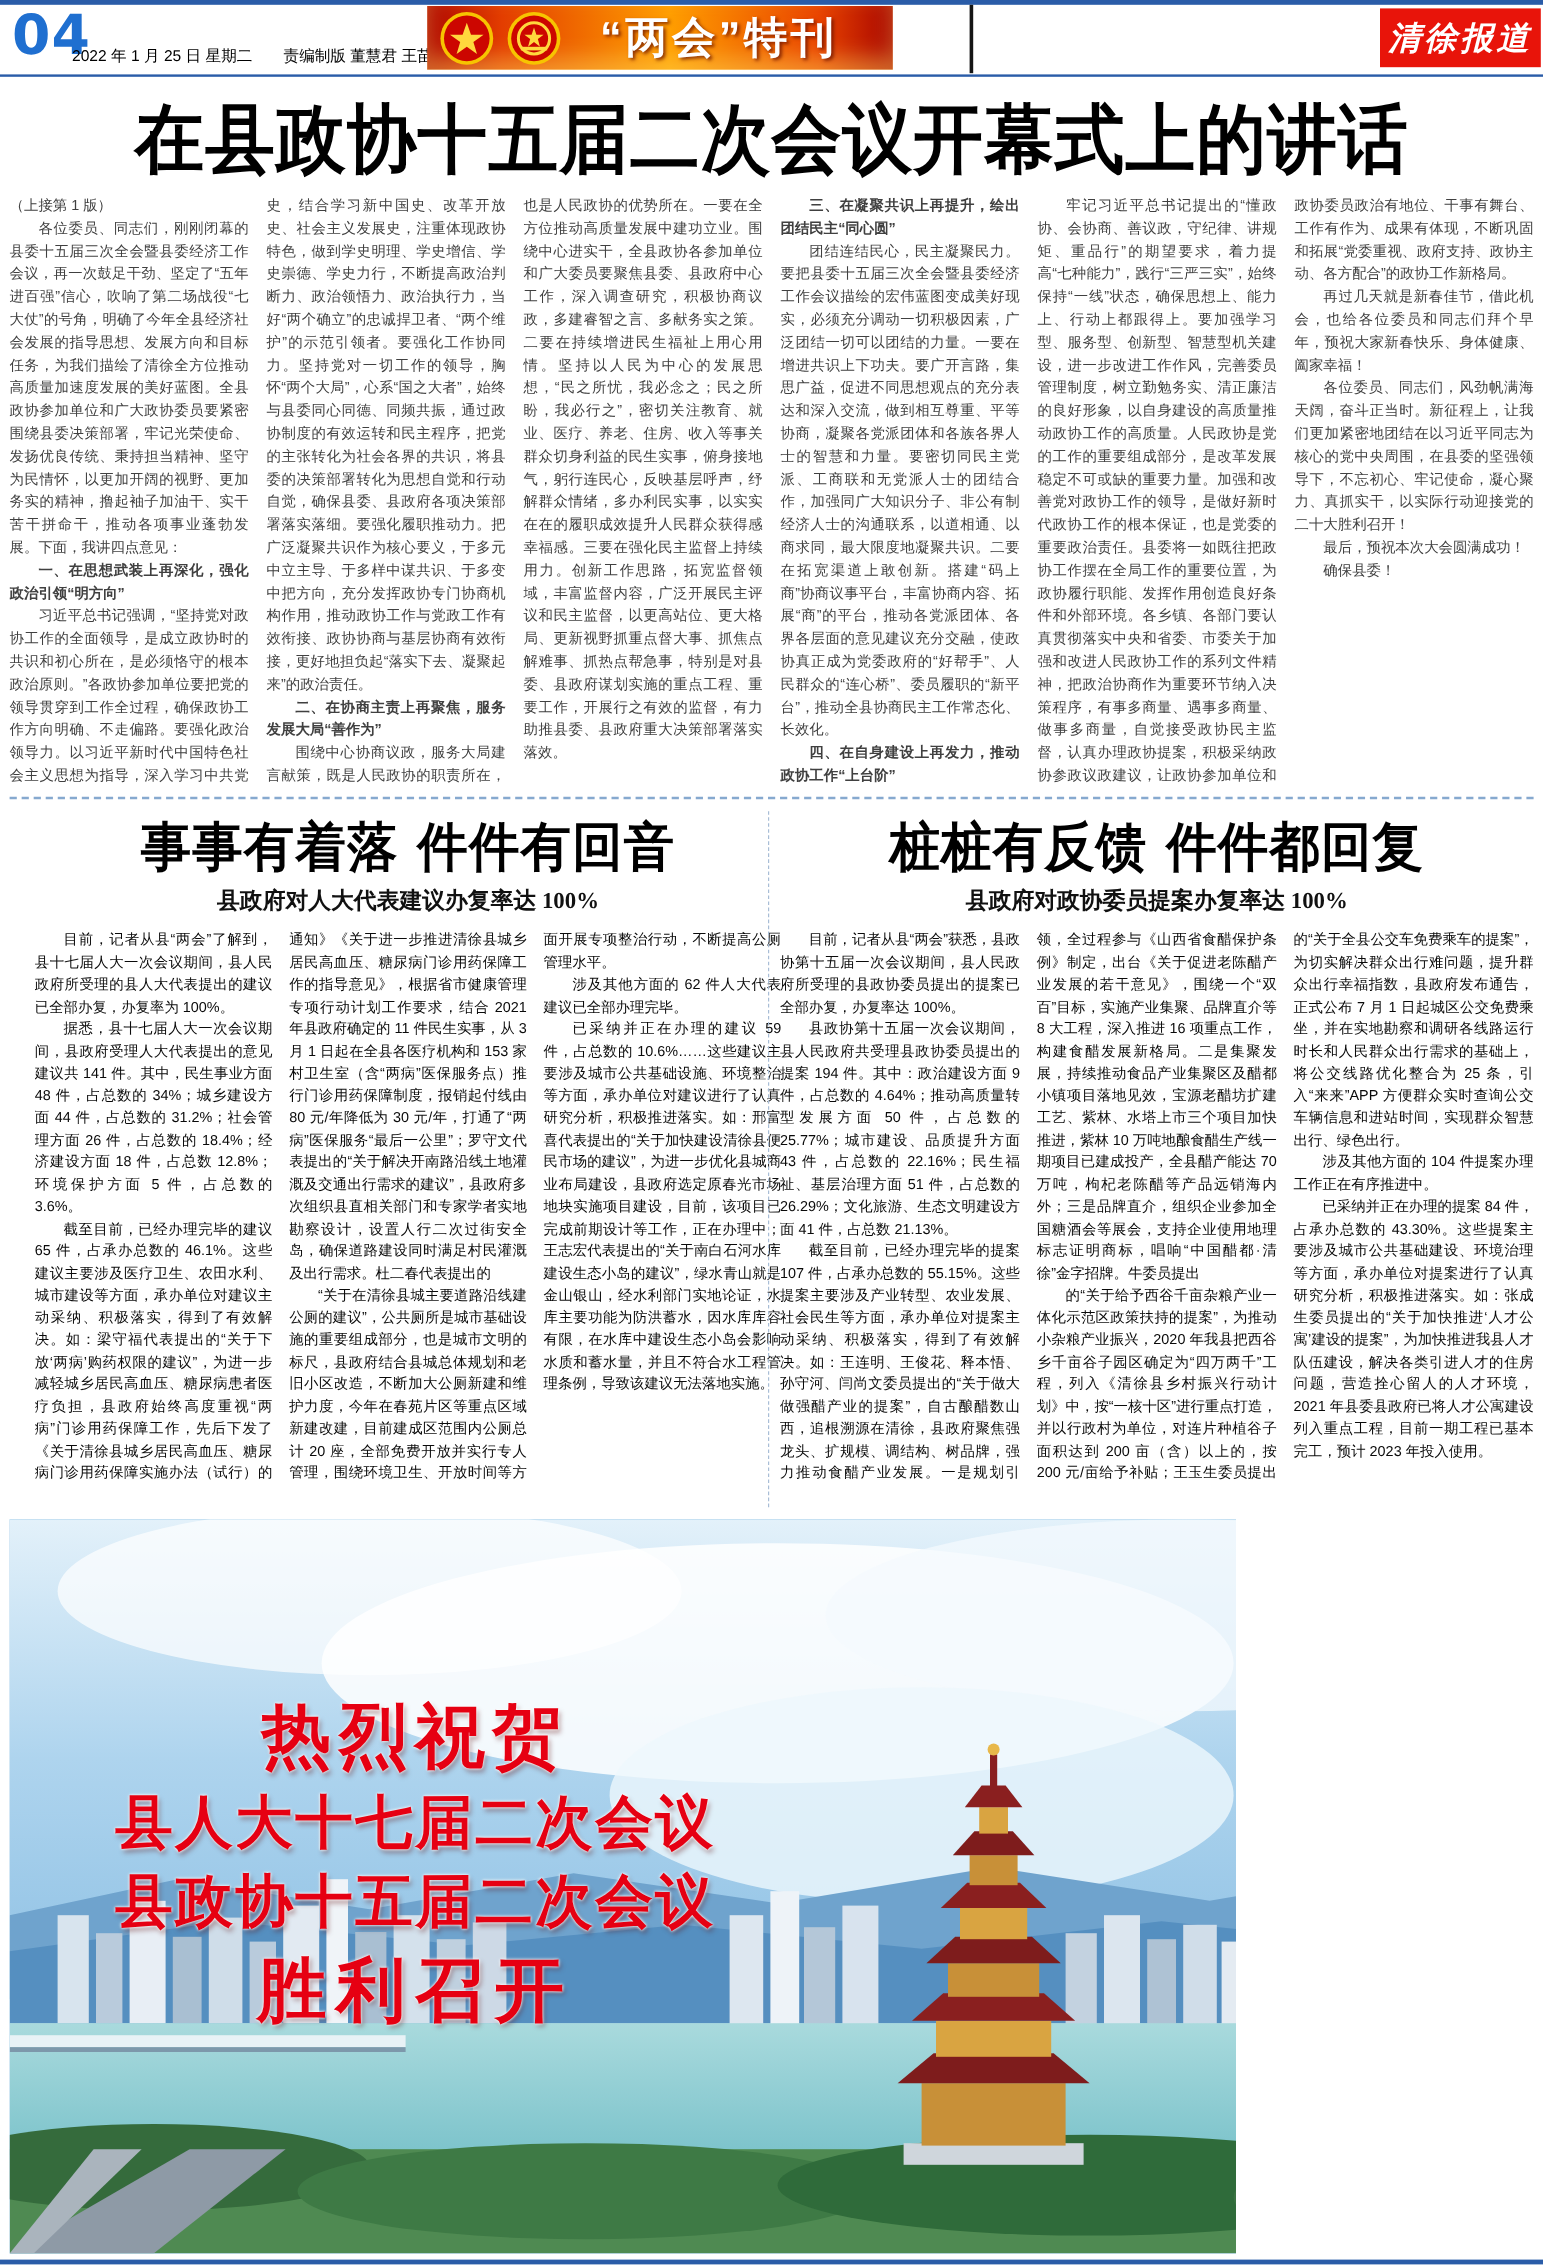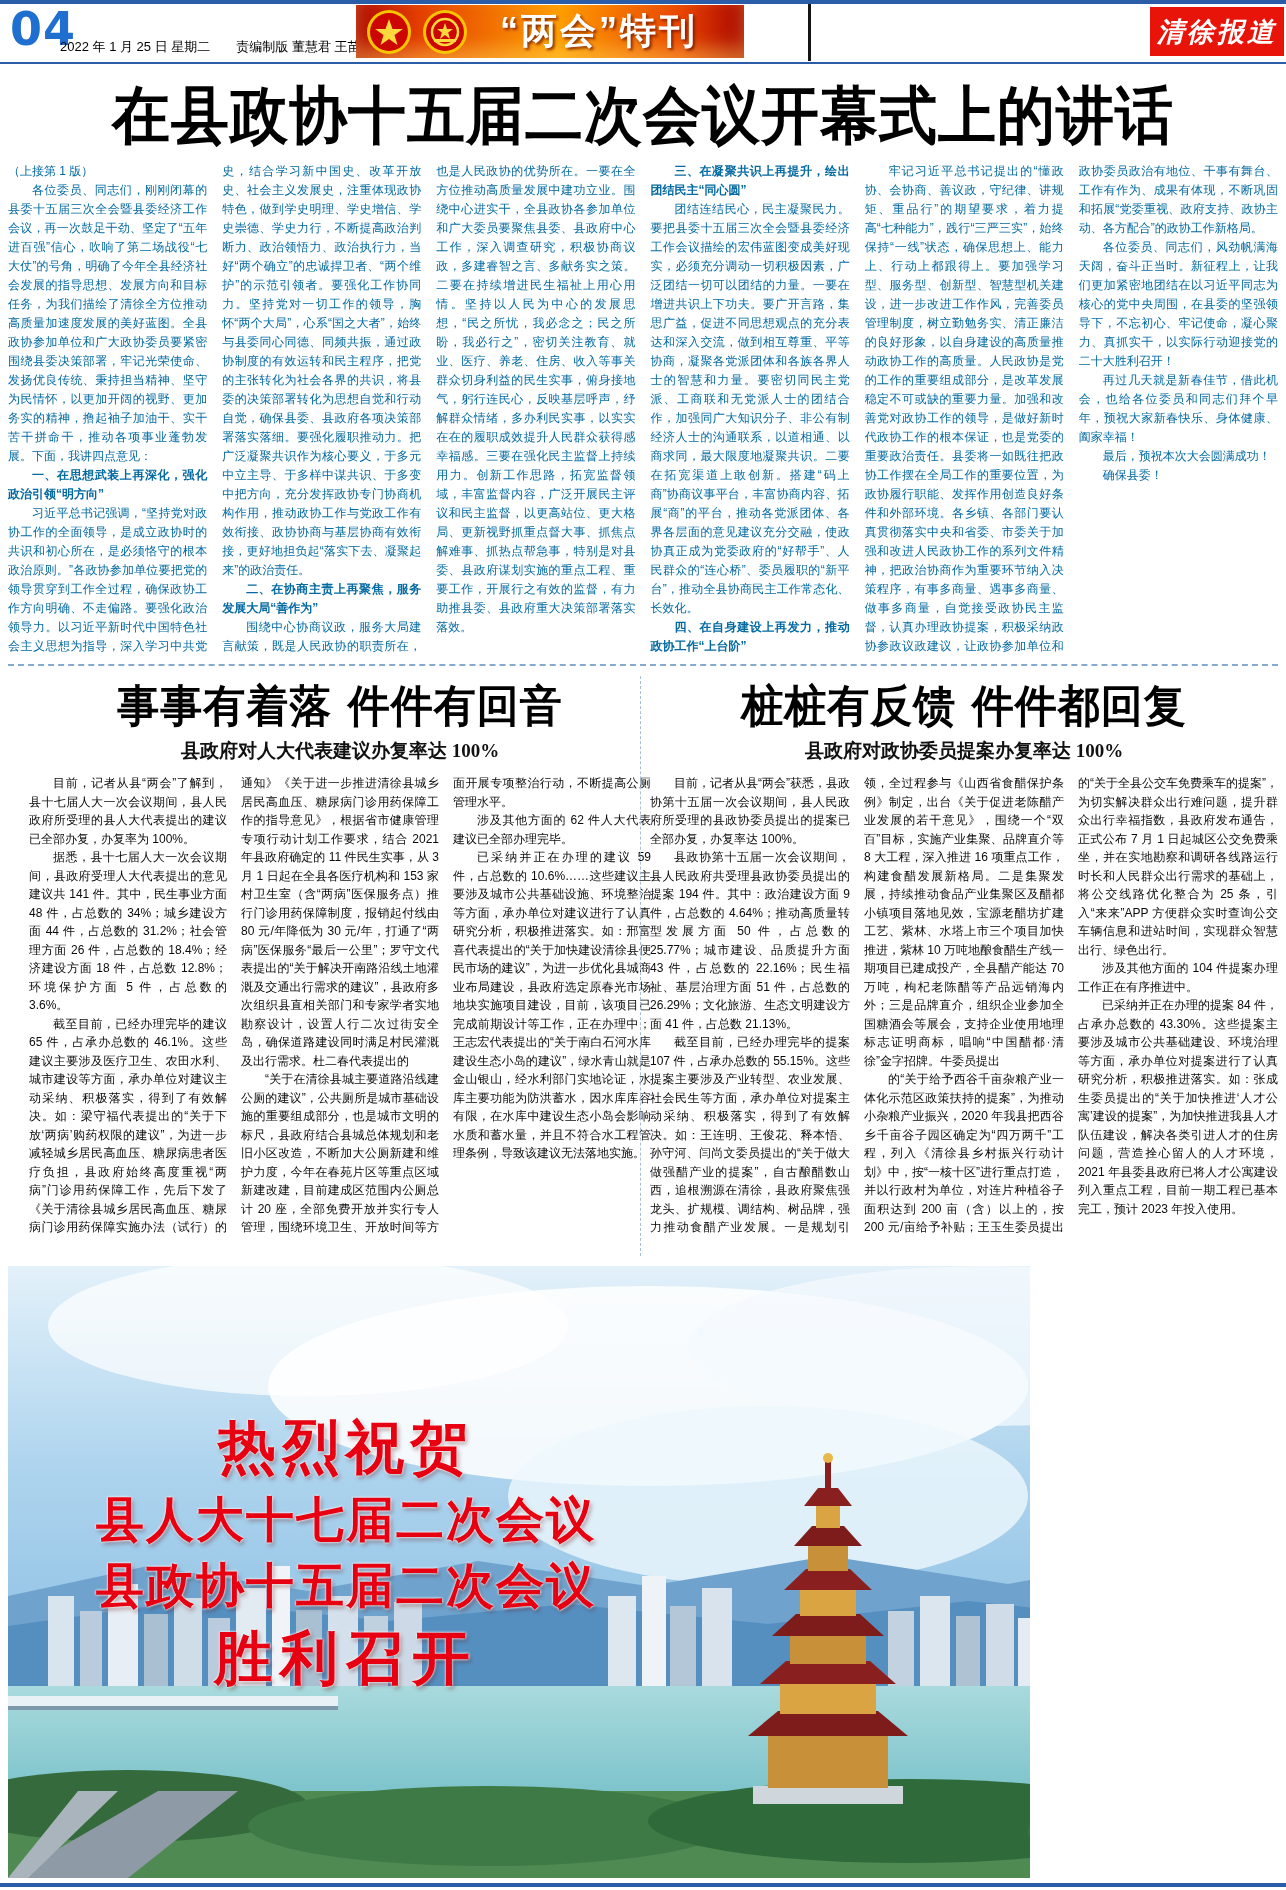--- a/index.html
+++ b/index.html
@@ -28,21 +28,21 @@
             font-family:"DejaVu Serif","Liberation Serif",serif;white-space:nowrap;}
 
   
   .main-headline{position:absolute;left:0;top:66px;width:1286px;height:92px;text-align:center;
       font-size:58px;font-weight:900;letter-spacing:1px;line-height:92px;color:#000;
       font-family:"DejaVu Sans",sans-serif;white-space:nowrap;transform:scaleY(1.08);transform-origin:top;}
 
   
   .main-article{position:absolute;left:8px;top:162px;width:1270px;height:497px;overflow:hidden;
       column-count:6;column-gap:15px;column-fill:auto;
-      font-size:12px;line-height:19px;text-align:justify;color:#0369a1;}
+      font-size:12px;line-height:19px;text-align:justify;color:#404040;}
   .main-article p, .sub-body p{margin:0;text-indent:2em;}
   .main-article .subhead, .sub-body .subhead{font-weight:bold;}
   .main-article .noindent{text-indent:0;}
 
   .sep1{position:absolute;left:8px;top:664px;width:1270px;border-top:2px dashed #86a9cf;}
 
   
   .sub{position:absolute;top:672px;height:588px;overflow:hidden;}
   .sub-left{left:8px;width:622px;margin-left:21px;}
   .sub-right{left:650px;width:628px;}
@@ -106,22 +106,22 @@
       <p class="noindent">（上接第 1 版）</p>
       <p>各位委员、同志们，刚刚闭幕的县委十五届三次全会暨县委经济工作会议，再一次鼓足干劲、坚定了“五年进百强”信心，吹响了第二场战役“七大仗”的号角，明确了今年全县经济社会发展的指导思想、发展方向和目标任务，为我们描绘了清徐全方位推动高质量加速度发展的美好蓝图。全县政协参加单位和广大政协委员要紧密围绕县委决策部署，牢记光荣使命、发扬优良传统、秉持担当精神、坚守为民情怀，以更加开阔的视野、更加务实的精神，撸起袖子加油干、实干苦干拼命干，推动各项事业蓬勃发展。下面，我讲四点意见：</p>
       <p class="subhead">一、在思想武装上再深化，强化政治引领“明方向”</p>
       <p>习近平总书记强调，“坚持党对政协工作的全面领导，是成立政协时的共识和初心所在，是必须恪守的根本政治原则。”各政协参加单位要把党的领导贯穿到工作全过程，确保政协工作方向明确、不走偏路。要强化政治领导力。以习近平新时代中国特色社会主义思想为指导，深入学习中共党史，结合学习新中国史、改革开放史、社会主义发展史，注重体现政协特色，做到学史明理、学史增信、学史崇德、学史力行，不断提高政治判断力、政治领悟力、政治执行力，当好“两个确立”的忠诚捍卫者、“两个维护”的示范引领者。要强化工作协同力。坚持党对一切工作的领导，胸怀“两个大局”，心系“国之大者”，始终与县委同心同德、同频共振，通过政协制度的有效运转和民主程序，把党的主张转化为社会各界的共识，将县委的决策部署转化为思想自觉和行动自觉，确保县委、县政府各项决策部署落实落细。要强化履职推动力。把广泛凝聚共识作为核心要义，于多元中立主导、于多样中谋共识、于多变中把方向，充分发挥政协专门协商机构作用，推动政协工作与党政工作有效衔接、政协协商与基层协商有效衔接，更好地担负起“落实下去、凝聚起来”的政治责任。</p>
       <p class="subhead">二、在协商主责上再聚焦，服务发展大局“善作为”</p>
       <p>围绕中心协商议政，服务大局建言献策，既是人民政协的职责所在，也是人民政协的优势所在。一要在全方位推动高质量发展中建功立业。围绕中心进实干，全县政协各参加单位和广大委员要聚焦县委、县政府中心工作，深入调查研究，积极协商议政，多建睿智之言、多献务实之策。二要在持续增进民生福祉上用心用情。坚持以人民为中心的发展思想，“民之所忧，我必念之；民之所盼，我必行之”，密切关注教育、就业、医疗、养老、住房、收入等事关群众切身利益的民生实事，俯身接地气，躬行连民心，反映基层呼声，纾解群众情绪，多办利民实事，以实实在在的履职成效提升人民群众获得感幸福感。三要在强化民主监督上持续用力。创新工作思路，拓宽监督领域，丰富监督内容，广泛开展民主评议和民主监督，以更高站位、更大格局、更新视野抓重点督大事、抓焦点解难事、抓热点帮急事，特别是对县委、县政府谋划实施的重点工程、重要工作，开展行之有效的监督，有力助推县委、县政府重大决策部署落实落效。</p>
       <p class="subhead">三、在凝聚共识上再提升，绘出团结民主“同心圆”</p>
       <p>团结连结民心，民主凝聚民力。要把县委十五届三次全会暨县委经济工作会议描绘的宏伟蓝图变成美好现实，必须充分调动一切积极因素，广泛团结一切可以团结的力量。一要在增进共识上下功夫。要广开言路，集思广益，促进不同思想观点的充分表达和深入交流，做到相互尊重、平等协商，凝聚各党派团体和各族各界人士的智慧和力量。要密切同民主党派、工商联和无党派人士的团结合作，加强同广大知识分子、非公有制经济人士的沟通联系，以道相通、以商求同，最大限度地凝聚共识。二要在拓宽渠道上敢创新。搭建“码上商”协商议事平台，丰富协商内容、拓展“商”的平台，推动各党派团体、各界各层面的意见建议充分交融，使政协真正成为党委政府的“好帮手”、人民群众的“连心桥”、委员履职的“新平台”，推动全县协商民主工作常态化、长效化。</p>
       <p class="subhead">四、在自身建设上再发力，推动政协工作“上台阶”</p>
       <p>牢记习近平总书记提出的“懂政协、会协商、善议政，守纪律、讲规矩、重品行”的期望要求，着力提高“七种能力”，践行“三严三实”，始终保持“一线”状态，确保思想上、能力上、行动上都跟得上。要加强学习型、服务型、创新型、智慧型机关建设，进一步改进工作作风，完善委员管理制度，树立勤勉务实、清正廉洁的良好形象，以自身建设的高质量推动政协工作的高质量。人民政协是党的工作的重要组成部分，是改革发展稳定不可或缺的重要力量。加强和改善党对政协工作的领导，是做好新时代政协工作的根本保证，也是党委的重要政治责任。县委将一如既往把政协工作摆在全局工作的重要位置，为政协履行职能、发挥作用创造良好条件和外部环境。各乡镇、各部门要认真贯彻落实中央和省委、市委关于加强和改进人民政协工作的系列文件精神，把政治协商作为重要环节纳入决策程序，有事多商量、遇事多商量、做事多商量，自觉接受政协民主监督，认真办理政协提案，积极采纳政协参政议政建议，让政协参加单位和政协委员政治有地位、干事有舞台、工作有作为、成果有体现，不断巩固和拓展“党委重视、政府支持、政协主动、各方配合”的政协工作新格局。</p>
+      <p>再过几天就是新春佳节，借此机会，也给各位委员和同志们拜个早年，预祝大家新春快乐、身体健康、阖家幸福！</p>
       <p>各位委员、同志们，风劲帆满海天阔，奋斗正当时。新征程上，让我们更加紧密地团结在以习近平同志为核心的党中央周围，在县委的坚强领导下，不忘初心、牢记使命，凝心聚力、真抓实干，以实际行动迎接党的二十大胜利召开！</p>
-      <p>再过几天就是新春佳节，借此机会，也给各位委员和同志们拜个早年，预祝大家新春快乐、身体健康、阖家幸福！</p>
       <p>最后，预祝本次大会圆满成功！</p>
       <p>确保县委！</p>
     </div>
 
   <div class="sep1"></div>
 
   <div class="sub sub-left">
     <h2>事事有着落  件件有回音</h2>
     <div class="subtitle">县政府对人大代表建议办复率达 100%</div>
     <div class="sub-body">

